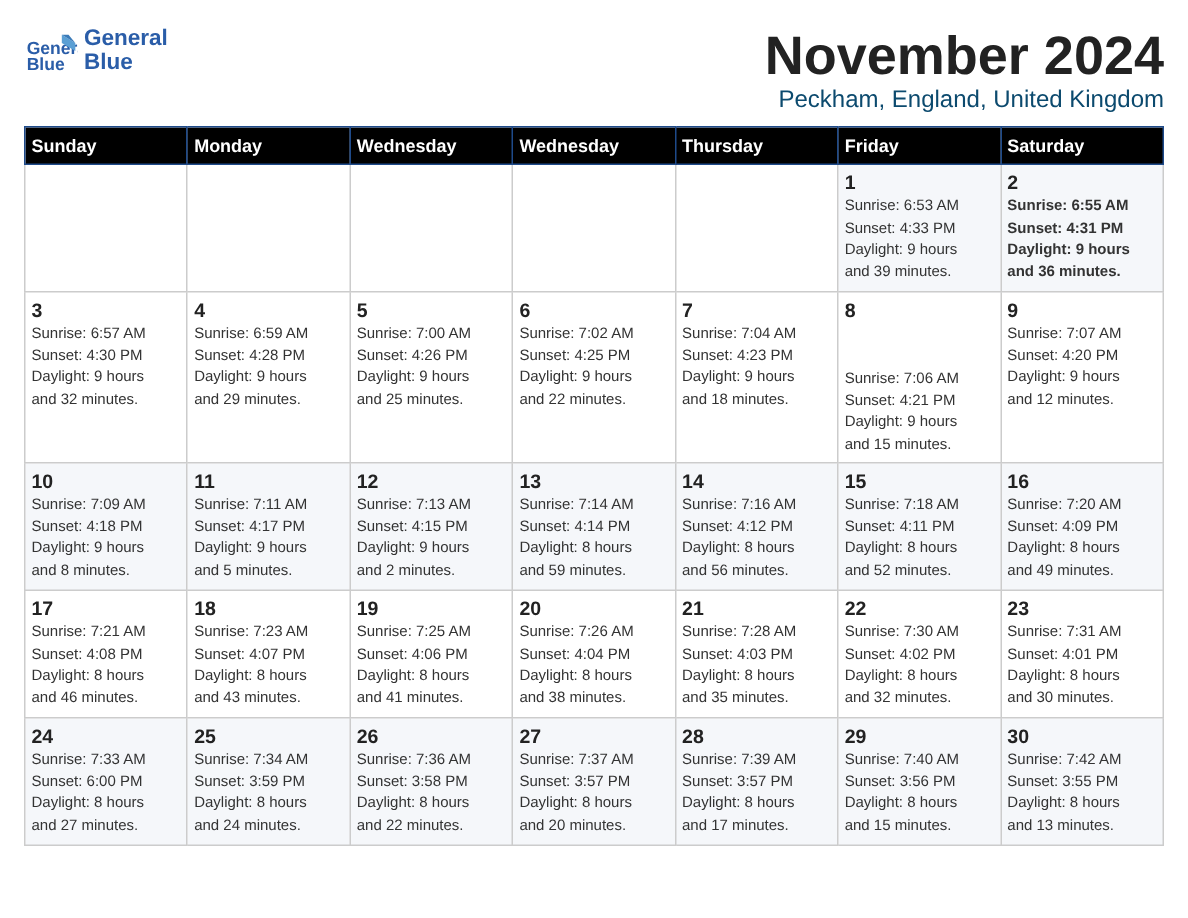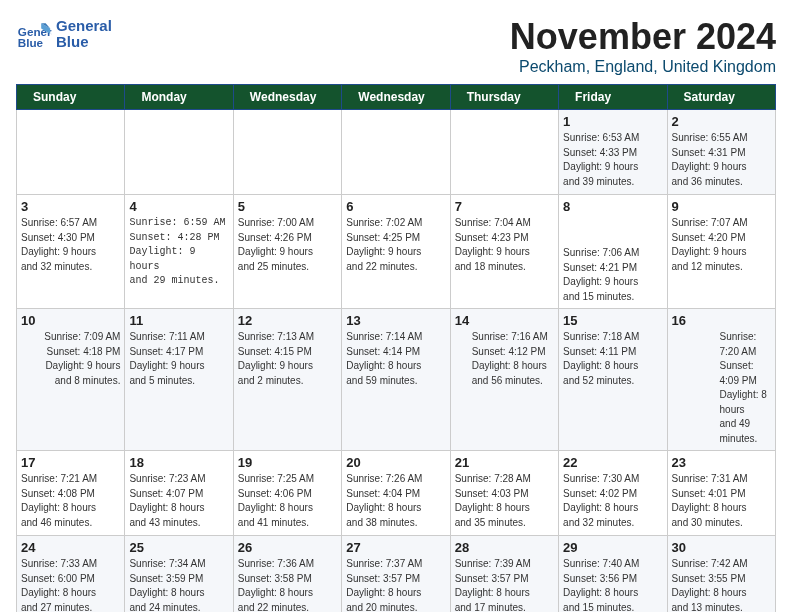--- a/index.html
+++ b/index.html
@@ -36,25 +36,25 @@
     .location-title {
       font-size: 16px;
       color: #0c4a6e;
     }
     table {
       width: 100%;
       border-collapse: collapse;
       table-layout: fixed;
     }
     thead tr th {
-      background: #14532d;
+      background: #000000;
       color: #fff;
       font-size: 12px;
       font-weight: bold;
-      padding: 5px 16px;
+      padding: 5px 4px;
       text-align: left;
       border: 1px solid #1e4a8a;
     }
     tbody tr td {
       border: 1px solid #ccc;
       vertical-align: top;
       padding: 4px;
       font-size: 10px;
       color: #333;
       height: 85px;
@@ -122,37 +122,37 @@
         <td class="empty-cell"></td>
         <td>
           <span class="day-num">1</span>
           <div class="day-info" style="white-space: pre-line;">Sunrise: 6:53 AM
 Sunset: 4:33 PM
 Daylight: 9 hours
 and 39 minutes.</div>
         </td>
         <td>
           <span class="day-num">2</span>
-          <div class="day-info" style="white-space: pre-line;">Sunrise: 6:55 AM
+          <div class="day-info" style="white-space: pre-line; font-weight: bold;">Sunrise: 6:55 AM
 Sunset: 4:31 PM
 Daylight: 9 hours
 and 36 minutes.</div>
         </td>
       </tr>
       <tr>
         <td>
           <span class="day-num">3</span>
           <div class="day-info" style="white-space: pre-line;">Sunrise: 6:57 AM
 Sunset: 4:30 PM
 Daylight: 9 hours
 and 32 minutes.</div>
         </td>
         <td>
           <span class="day-num">4</span>
-          <div class="day-info" style="white-space: pre-line; font-family: Liberation Mono, monospace;">Sunrise: 6:59 AM
+          <div class="day-info" style="white-space: pre-line;">Sunrise: 6:59 AM
 Sunset: 4:28 PM
 Daylight: 9 hours
 and 29 minutes.</div>
         </td>
         <td>
           <span class="day-num">5</span>
           <div class="day-info" style="white-space: pre-line;">Sunrise: 7:00 AM
 Sunset: 4:26 PM
 Daylight: 9 hours
 and 25 minutes.</div>
@@ -182,21 +182,21 @@
           <span class="day-num">9</span>
           <div class="day-info" style="white-space: pre-line;">Sunrise: 7:07 AM
 Sunset: 4:20 PM
 Daylight: 9 hours
 and 12 minutes.</div>
         </td>
       </tr>
       <tr>
         <td>
           <span class="day-num">10</span>
-          <div class="day-info" style="white-space: pre-line; text-align: right;">Sunrise: 7:09 AM
+          <div class="day-info" style="white-space: pre-line;">Sunrise: 7:09 AM
 Sunset: 4:18 PM
 Daylight: 9 hours
 and 8 minutes.</div>
         </td>
         <td>
           <span class="day-num">11</span>
           <div class="day-info" style="white-space: pre-line;">Sunrise: 7:11 AM
 Sunset: 4:17 PM
 Daylight: 9 hours
 and 5 minutes.</div>
@@ -210,35 +210,35 @@
         </td>
         <td>
           <span class="day-num">13</span>
           <div class="day-info" style="white-space: pre-line;">Sunrise: 7:14 AM
 Sunset: 4:14 PM
 Daylight: 8 hours
 and 59 minutes.</div>
         </td>
         <td>
           <span class="day-num">14</span>
-          <div class="day-info" style="white-space: pre-line; margin-left: 17px;">Sunrise: 7:16 AM
+          <div class="day-info" style="white-space: pre-line;">Sunrise: 7:16 AM
 Sunset: 4:12 PM
 Daylight: 8 hours
 and 56 minutes.</div>
         </td>
         <td>
           <span class="day-num">15</span>
           <div class="day-info" style="white-space: pre-line;">Sunrise: 7:18 AM
 Sunset: 4:11 PM
 Daylight: 8 hours
 and 52 minutes.</div>
         </td>
         <td>
           <span class="day-num">16</span>
-          <div class="day-info" style="white-space: pre-line; margin-left: 48px;">Sunrise: 7:20 AM
+          <div class="day-info" style="white-space: pre-line;">Sunrise: 7:20 AM
 Sunset: 4:09 PM
 Daylight: 8 hours
 and 49 minutes.</div>
         </td>
       </tr>
       <tr>
         <td>
           <span class="day-num">17</span>
           <div class="day-info" style="white-space: pre-line;">Sunrise: 7:21 AM
 Sunset: 4:08 PM

